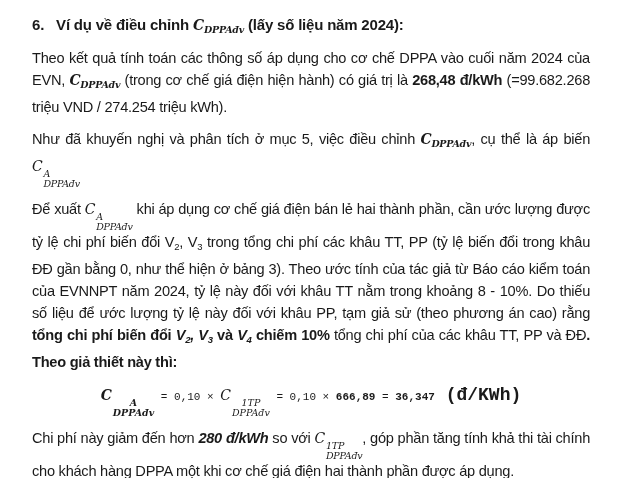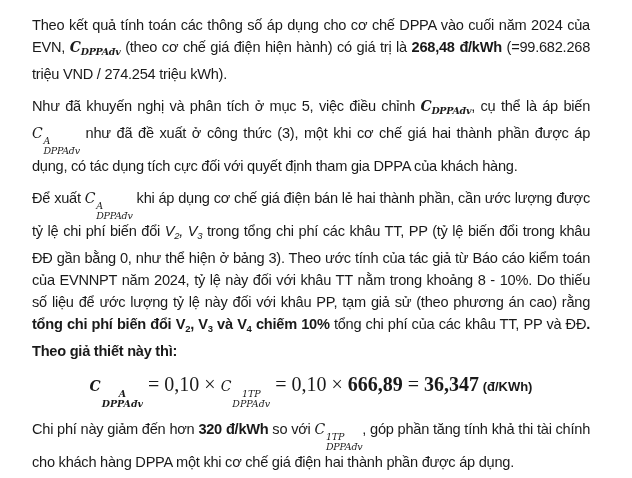--- a/index.html
+++ b/index.html
@@ -16,68 +16,74 @@
   p.para {
     margin: 0 0 10px 0; font-size: 14.6px; line-height: 22px; text-align: justify;
     letter-spacing: -0.25px;
   }
   .m { font-family: "DejaVu Serif", serif; font-style: italic; font-size: 14px; white-space: nowrap; }
   .mb { font-weight: bold; }
   .sub { font-size: 9.5px; vertical-align: -3px; font-style: italic; }
   .supsub { display: inline-flex; flex-direction: column; vertical-align: -6px; line-height: 9px; font-size: 9.5px; margin-left: 1px; }
   .supsub .sp { margin-bottom: 1px; }
   .b { font-weight: bold; }
-  .bi { font-weight: bold; }
-  .i { font-style: italic; }
+  .bi { font-weight: bold; font-style: italic; }
+  .i { }
   .sub-v { font-size: 9.5px; vertical-align: -3px; }
   .formula {
     text-align: center; font-size: 15px; line-height: 24px; margin: 4px 0 10px 0; white-space: nowrap;
   }
-  .formula .eqtxt { font-family: Liberation Serif, serif; font-size: 20px; }
-  .formula .unit { font-family: Liberation Sans, sans-serif; font-weight: bold; font-size: 13px; }
+  .formula .eqtxt { font-family: Liberation Mono, monospace; font-size: 11px; }
+  .formula .unit { font-family: Liberation Mono, monospace; font-weight: bold; font-size: 18px; }
   .partial {
     position: absolute; left: 62px; top: 468px; font-size: 14px; font-weight: bold; color: #1a1a1a;
     height: 10px; overflow: hidden;
   }
 </style>
 </head>
 <body>
 
 <div class="page">
 
+  <div class="heading">
+    <span class="num">6.</span>
+    <span>Ví dụ về điều chỉnh</span>
+    <span class="m"><span>C</span><span class="sub">DPPAđv</span></span>
+    <span>(lấy số liệu năm 2024):</span>
+  </div>
 
   <p class="para">
-    <span>Theo kết quả tính toán các thông số áp dụng cho cơ chế DPPA vào cuối năm 2024 của EVN, </span><span class="m mb"><span>C</span><span class="sub">DPPAđv</span></span><span> (theo cơ chế giá điện hiện hành) có giá trị là </span><span class="b">268,48 đ/kWh</span><span> (=99.682.268 triệu VND / 274.254 triệu kWh).</span>
+    <span>Theo kết quả tính toán các thông số áp dụng cho cơ chế DPPA vào cuối năm 2024 của EVN, </span><span class="m mb"><span>C</span><span class="sub">DPPAđv</span></span><span> (trong cơ chế giá điện hiện hành) có giá trị là </span><span class="b">268,48 đ/kWh</span><span> (=99.682.268 triệu VND / 274.254 triệu kWh).</span>
   </p>
 
   <p class="para">
     <span>Như đã khuyến nghị và phân tích ở mục 5, việc điều chỉnh </span><span class="m mb"><span>C</span><span class="sub">DPPAđv</span></span><span>, cụ thể là áp biến </span><span class="m"><span>C</span><span class="supsub">
           <span class="sp">A</span>
           <span>DPPAđv</span>
-        </span></span><span> như đã đề xuất ở công thức (3), một khi cơ chế giá hai thành phần được áp dụng, có tác dụng tích cực đối với quyết định tham gia DPPA của khách hàng.</span>
+        </span></span>
   </p>
 
   <p class="para">
     <span>Để xuất </span><span class="m"><span>C</span><span class="supsub">
           <span class="sp">A</span>
           <span>DPPAđv</span>
         </span></span><span> khi áp dụng cơ chế giá điện bán lẻ hai thành phần, cần ước lượng được tỷ lệ chi phí biến đổi </span><span class="i"><span>V</span><span class="sub-v">2</span></span><span class="i">, </span><span class="i"><span>V</span><span class="sub-v">3</span></span><span> trong tổng chi phí các khâu TT, PP (tỷ lệ biến đổi trong khâu ĐĐ gần bằng 0, như thể hiện ở bảng 3). Theo ước tính của tác giả từ Báo cáo kiểm toán của EVNNPT năm 2024, tỷ lệ này đối với khâu TT nằm trong khoảng 8 - 10%. Do thiếu số liệu để ước lượng tỷ lệ này đối với khâu PP, tạm giả sử (theo phương án cao) rằng </span><span class="b"><span>tổng chi phí biến đổi </span><span class="bi"><span>V</span><span class="sub-v">2</span><span>, </span><span>V</span><span class="sub-v">3</span></span><span> và </span><span class="bi"><span>V</span><span class="sub-v">4</span></span><span> chiếm 10%</span></span><span> tổng chi phí của các khâu TT, PP và ĐĐ</span><span class="b">. Theo giả thiết này thì:</span>
   </p>
 
   <div class="formula">
     <span class="m mb"><span>C</span><span class="supsub">
           <span class="sp">A</span>
           <span>DPPAđv</span>
         </span></span><span class="eqtxt"> = 0,10 × </span><span class="m"><span>C</span><span class="supsub">
           <span class="sp">1TP</span>
           <span>DPPAđv</span>
         </span></span><span class="eqtxt"> = 0,10 × </span><span class="eqtxt b">666,89</span><span class="eqtxt"> = </span><span class="eqtxt b">36,347</span><span class="unit"> (đ/KWh)</span>
   </div>
 
   <p class="para">
-    <span>Chi phí này giảm đến hơn </span><span class="bi">320 đ/kWh</span><span> so với </span><span class="m"><span>C</span><span class="supsub">
+    <span>Chi phí này giảm đến hơn </span><span class="bi">280 đ/kWh</span><span> so với </span><span class="m"><span>C</span><span class="supsub">
           <span class="sp">1TP</span>
           <span>DPPAđv</span>
         </span></span><span>, góp phần tăng tính khả thi tài chính cho khách hàng DPPA một khi cơ chế giá điện hai thành phần được áp dụng.</span>
   </p>
 </div>
 
 <div class="partial"></div>
 
 </body></html>

